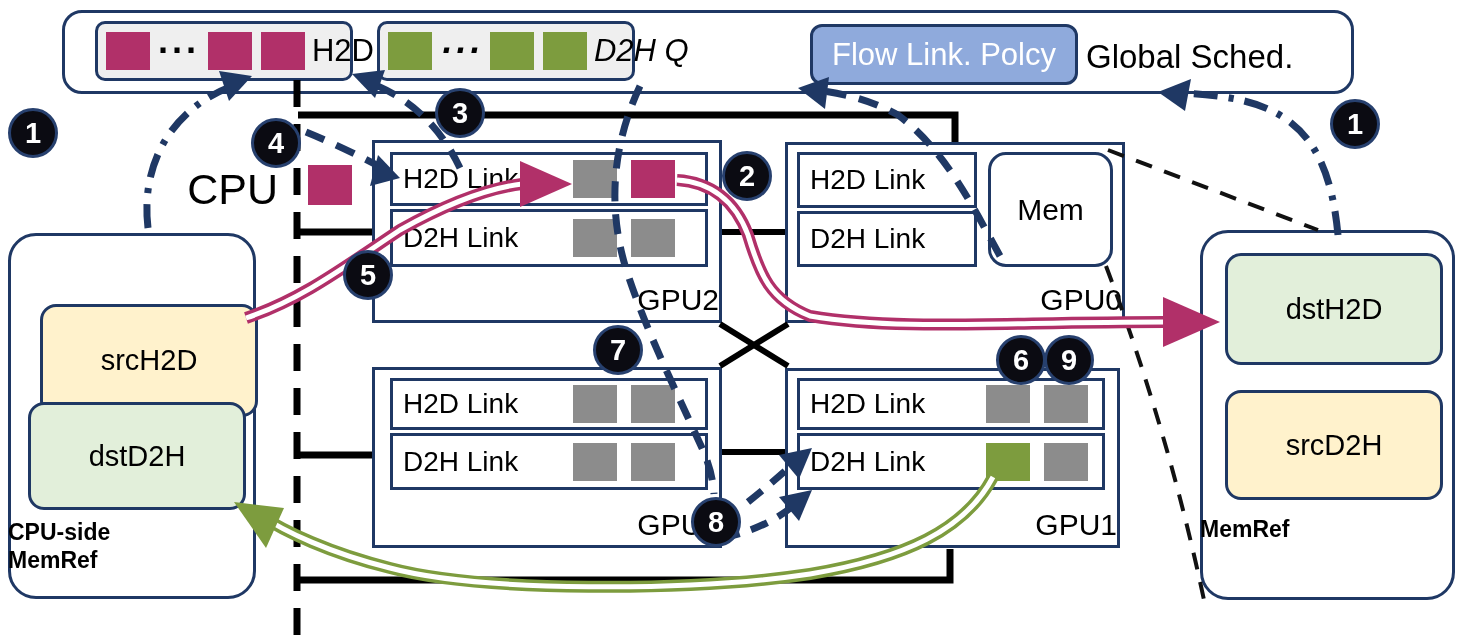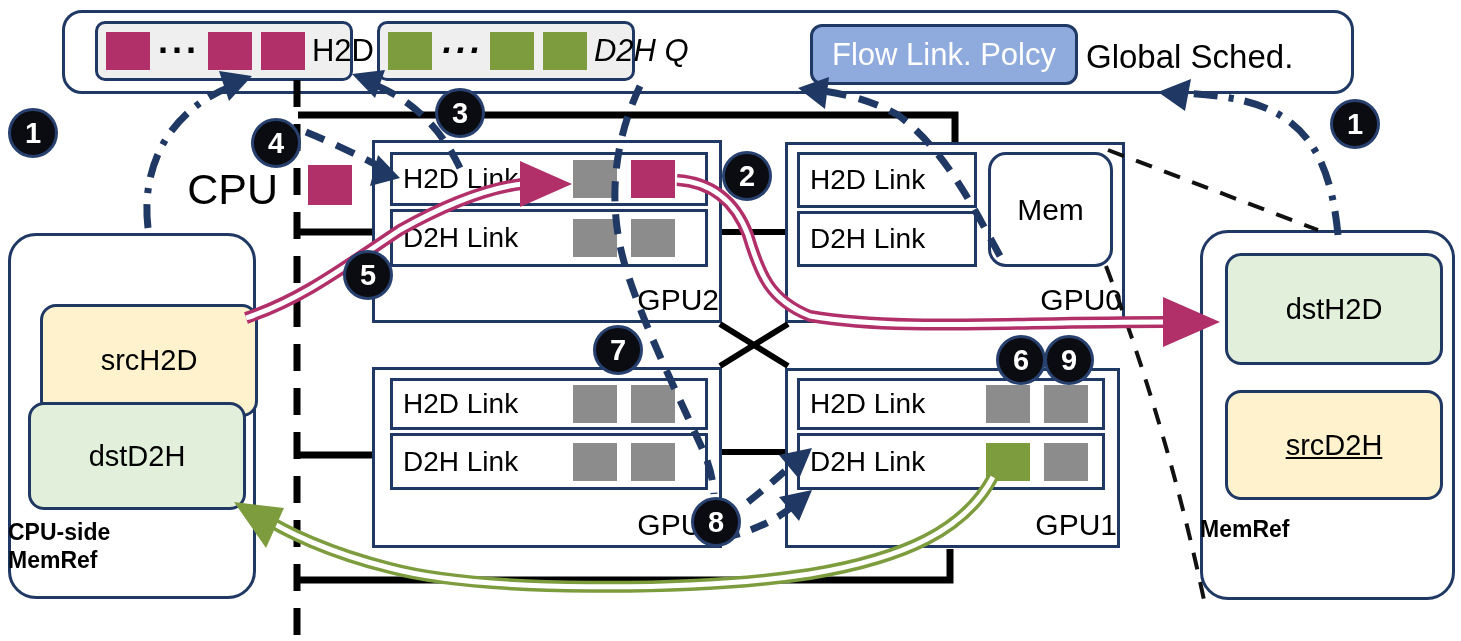--- a/index.html
+++ b/index.html
@@ -26,21 +26,21 @@
   .memref-outer{border:3px solid #1f3864;border-radius:28px;background:#fff;z-index:1;}
   .memref-left{left:8px;top:233px;width:248px;height:366px;}
   .memref-right{left:1200px;top:230px;width:255px;height:370px;}
   .mem-chip{border:3px solid #1f3864;border-radius:16px;display:flex;align-items:center;justify-content:center;
             font-size:29px;z-index:2;}
   .chip-yellow{background:#fff2cc;}
   .chip-green{background:#e2efda;}
   .chip-src-h2d{left:40px;top:262px;width:218px;height:113px;margin-top:42px;}
   .chip-dst-d2h{left:28px;top:402px;width:218px;height:108px;}
   .chip-dst-h2d{left:1225px;top:253px;width:218px;height:112px;}
-  .chip-src-d2h{left:1225px;top:390px;width:218px;height:110px;text-decoration:underline;}
+  .chip-src-d2h{left:1225px;top:390px;width:218px;height:110px;}
   .memref-caption{font-size:23px;text-align:left;line-height:1.23;z-index:2;font-weight:bold;}
   .caption-left{left:8px;top:518px;width:248px;}
   .caption-right{left:1200px;top:515px;width:255px;}
   .gpu-box{border:3px solid #1f3864;background:#fff;z-index:1;}
   .gpu2{left:372px;top:140px;width:350px;height:183px;}
   .gpu0{left:785px;top:142px;width:340px;height:181px;}
   .gpu3{left:372px;top:367px;width:350px;height:181px;}
   .gpu1{left:785px;top:368px;width:335px;height:180px;}
   .link-row{border:3px solid #1f3864;background:#fff;display:flex;align-items:center;justify-content:space-between;
             padding:0 30px 0 10px;z-index:2;text-align:center;}

